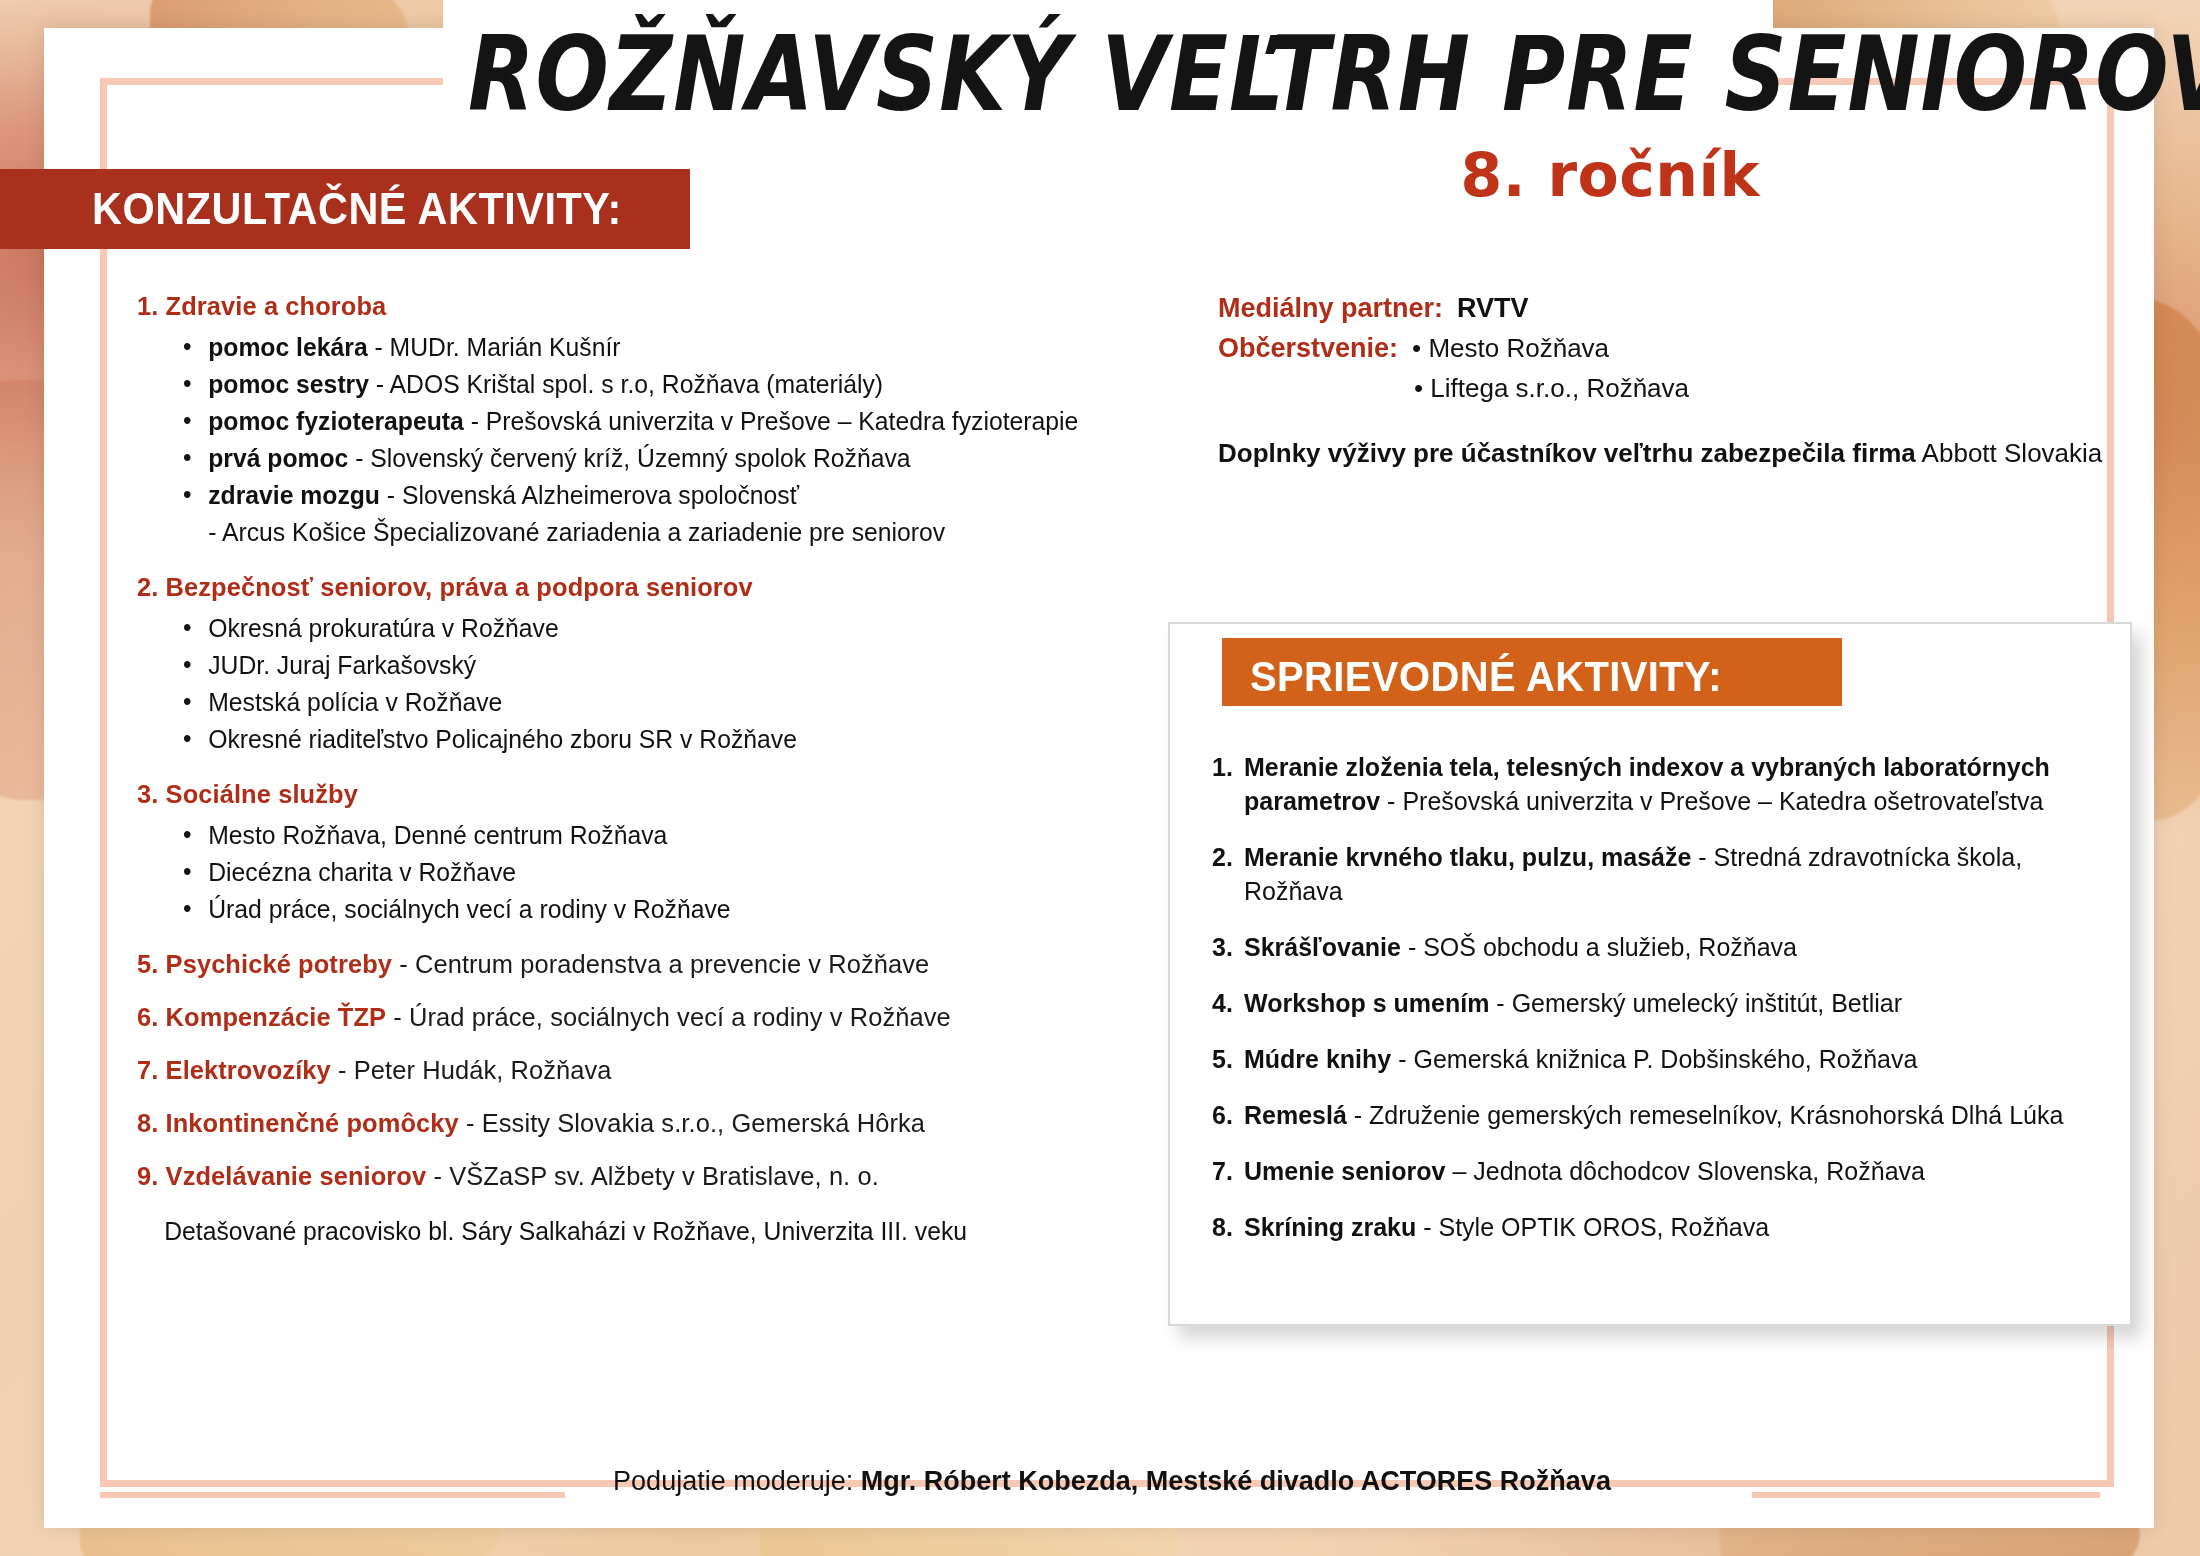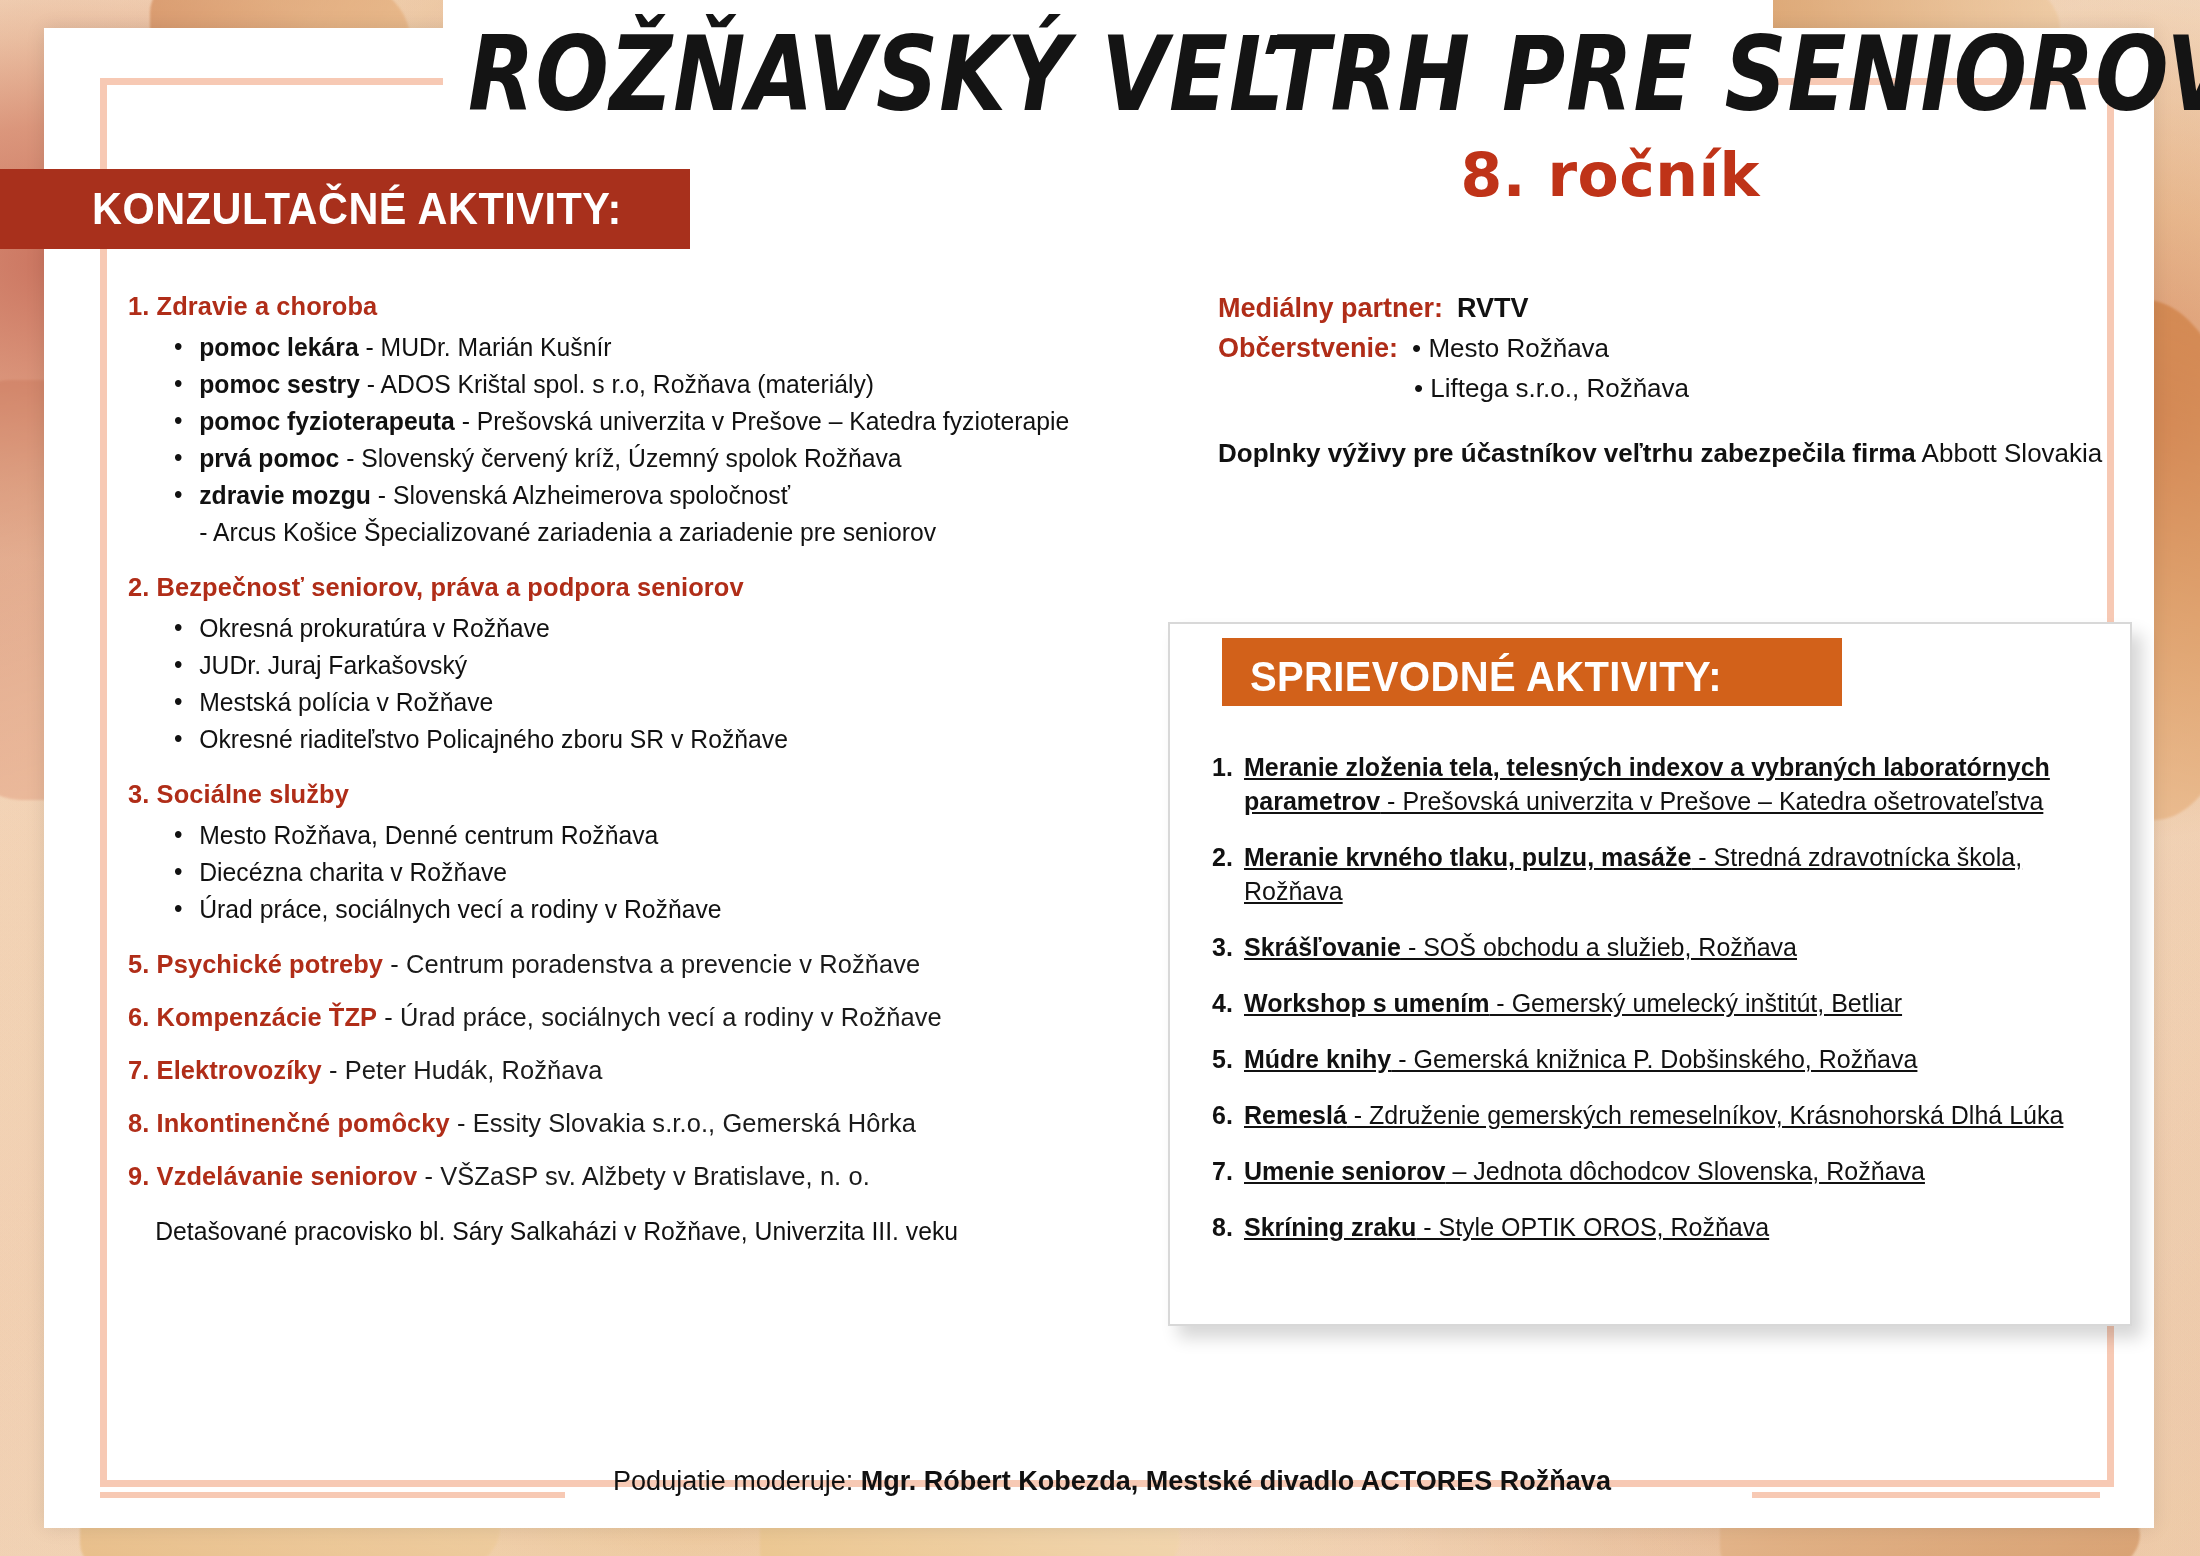--- a/index.html
+++ b/index.html
@@ -54,21 +54,21 @@
     position:absolute;left:0;top:169px;width:690px;height:80px;
     background:#a8301c;z-index:5;
   }
   .banner-red .lbl{
     position:absolute;left:92px;top:14px;
     color:#fff;font-weight:700;font-size:45px;letter-spacing:.6px;
     font-family:"Liberation Sans", sans-serif;
     transform:scaleX(.92);transform-origin:left top;white-space:nowrap;
   }
   
-  .left-col{position:absolute;left:128px;top:290px;width:1060px;z-index:4;}
+  .left-col{position:absolute;left:137px;top:290px;width:1060px;z-index:4;}
   .sec-head{
     color:#b02d18;font-weight:700;font-size:26.5px;
     margin:0 0 7px 0;line-height:32px;letter-spacing:.1px;
     transform:scaleX(.96);transform-origin:left center;white-space:nowrap;
   }
   .sec-head .rest{color:#1a1a1a;font-weight:400;}
   .bullets{list-style:none;margin:0 0 20px 0;padding:0 0 0 44px;}
   .bullets li{
     position:relative;font-size:25.5px;line-height:37px;color:#111;
     padding-left:28px;white-space:nowrap;
@@ -106,21 +106,21 @@
   .banner-orange .lbl{
     position:absolute;left:28px;top:14px;color:#fff;font-weight:700;
     font-size:43px;letter-spacing:.4px;white-space:nowrap;
     transform:scaleX(.93);transform-origin:left top;
   }
   .orange-list{position:absolute;left:1212px;top:750px;width:880px;z-index:9;}
   .ol-item{
     display:flex;margin-bottom:22px;font-size:25px;line-height:34px;color:#111;
   }
   .ol-num{font-weight:700;min-width:32px;}
-  .ol-txt{flex:1;text-decoration:underline;}
+  .ol-txt{flex:1;}
   .ol-txt b{font-weight:700;}
   
   .footer{
     position:absolute;left:12px;top:1466px;width:2200px;text-align:center;z-index:6;
   }
   .foot-line{
     display:inline-block;font-size:27px;color:#111;white-space:nowrap;
   }
   .foot-line b{font-weight:700;}
   .foot-rule{

